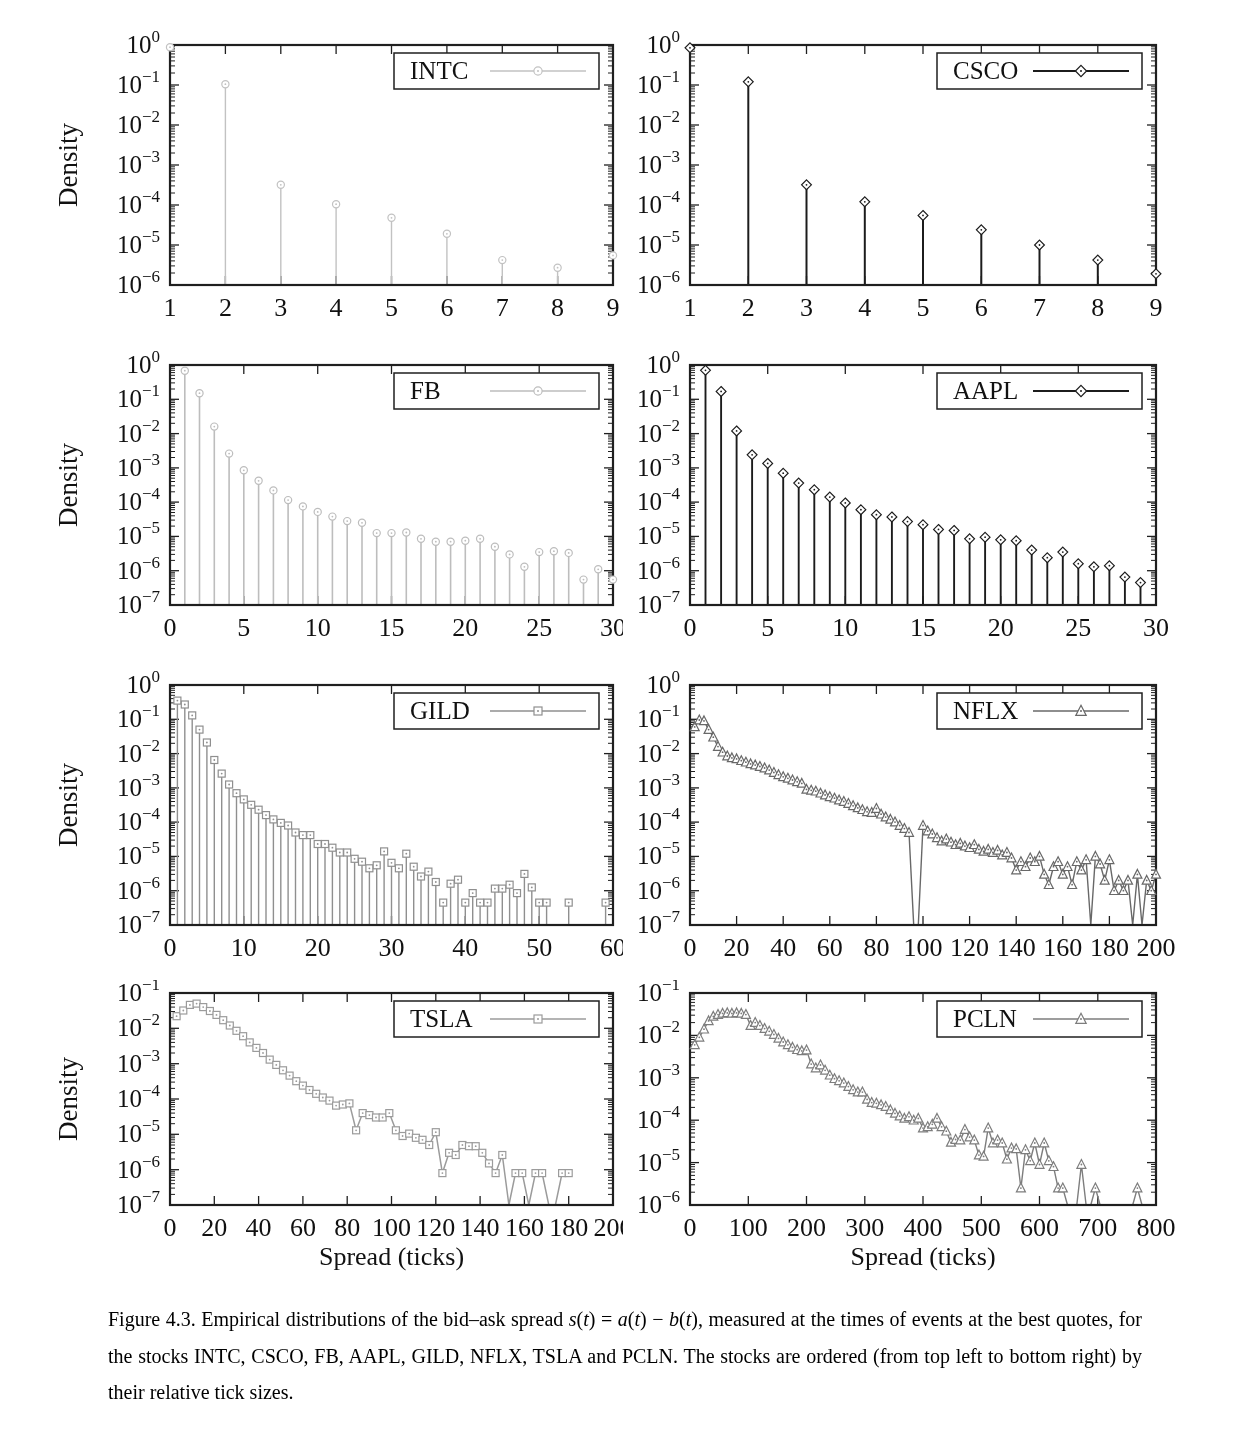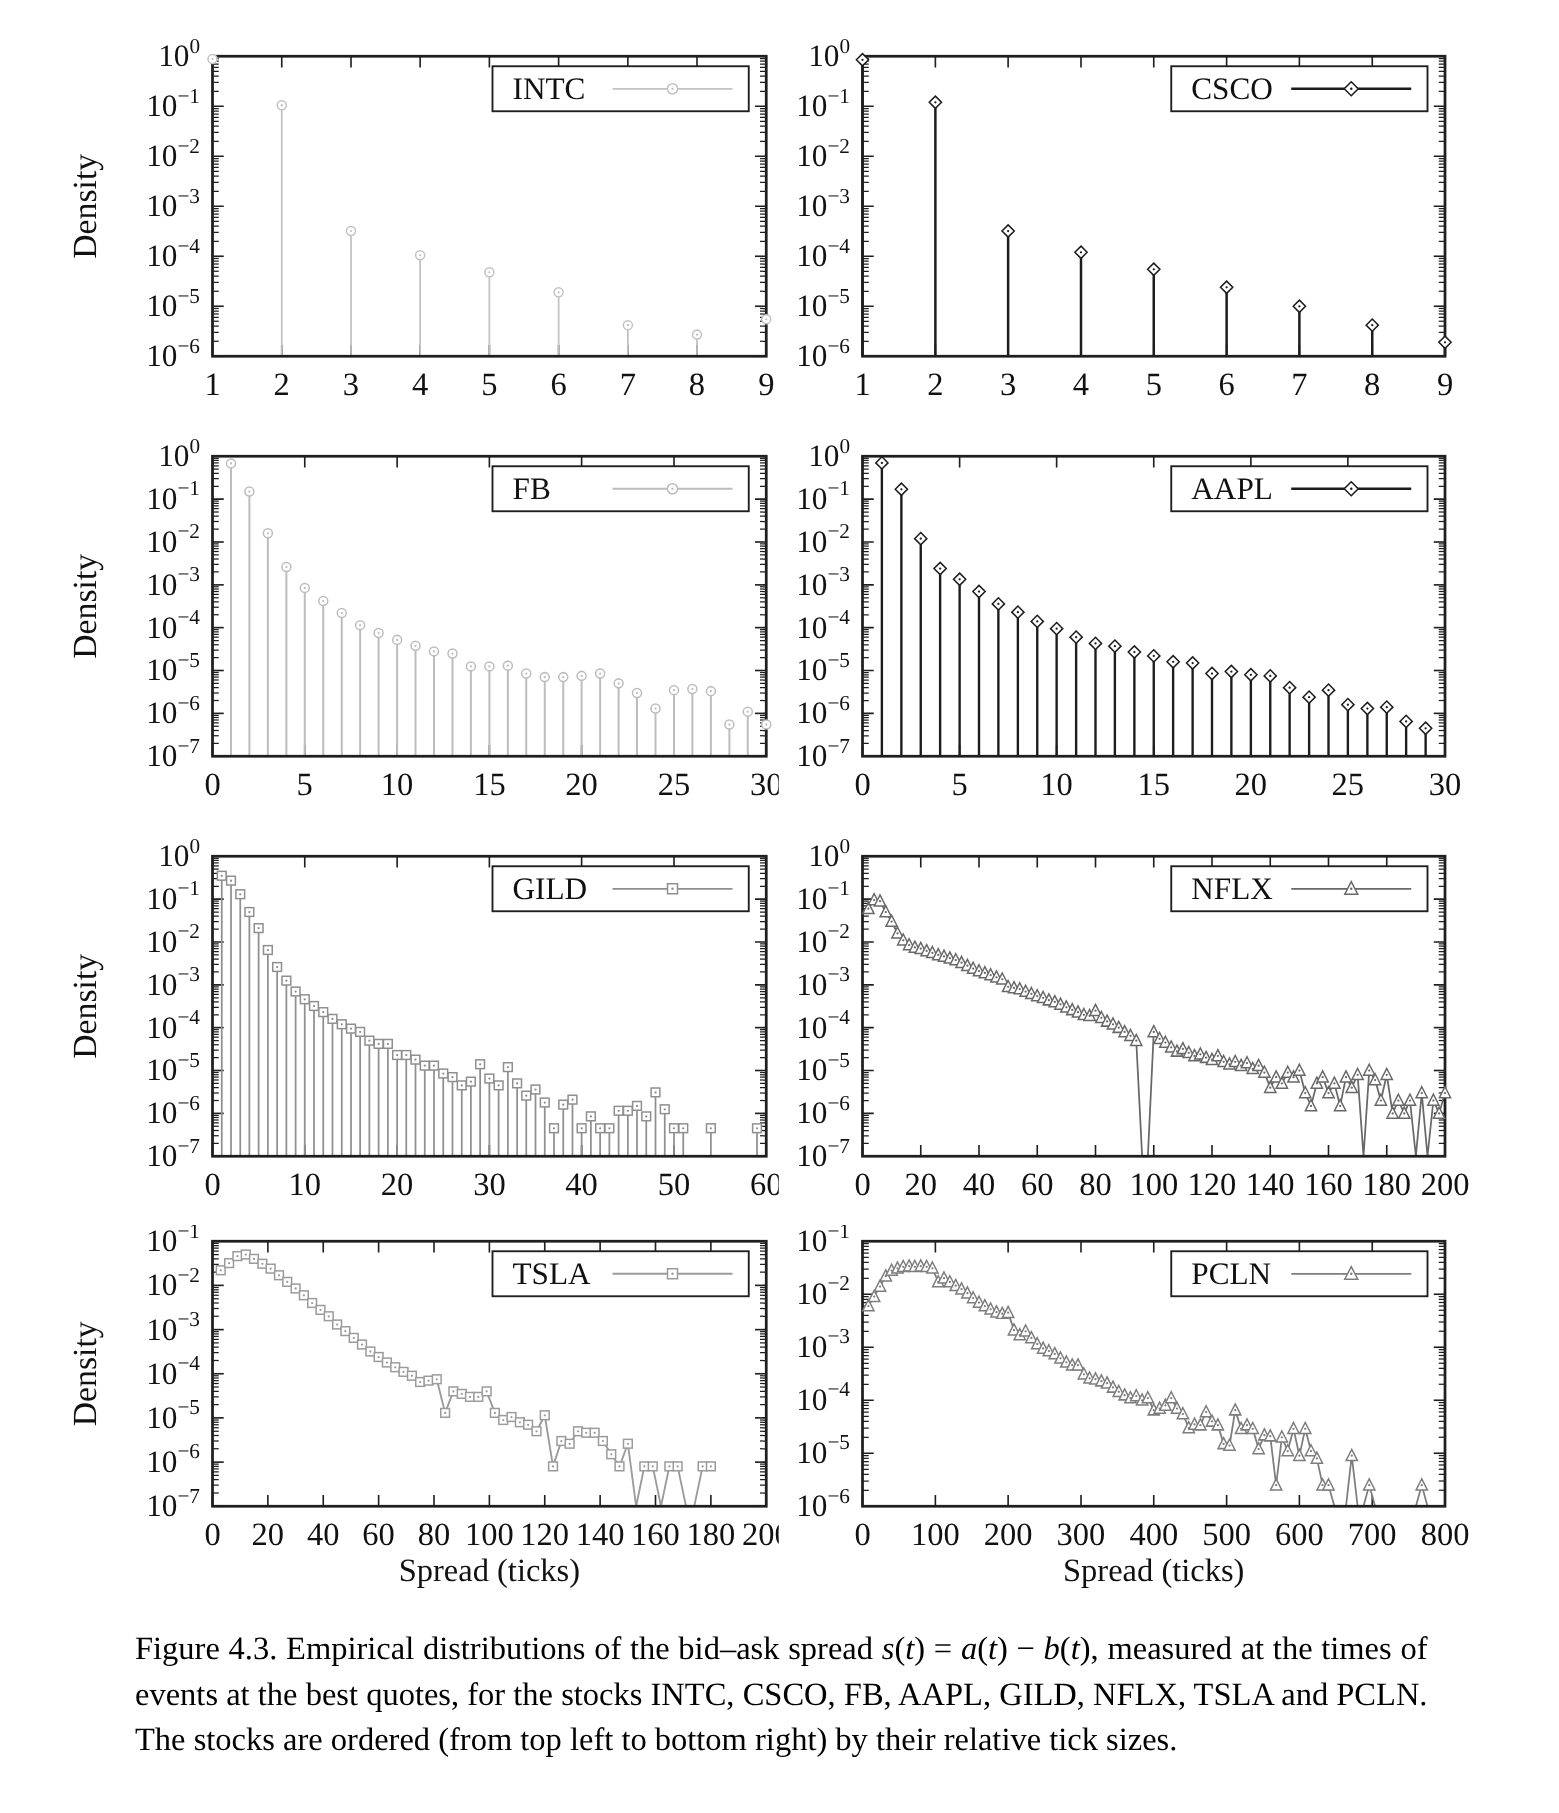--- a/index.html
+++ b/index.html
@@ -1,20 +1,20 @@
 <!DOCTYPE html>
 <html><head>
 <meta charset="utf-8">
 <style>
   html,body{margin:0;padding:0;background:#fff;}
   .page{position:relative;width:1247px;height:1450px;background:#fff;overflow:hidden;}
   .chart{position:absolute;}
   svg text{font-family:"Liberation Serif",serif;fill:#111;}
   .caption{position:absolute;left:108px;top:1301px;width:1034px;
-           font-family:"Liberation Serif",serif;font-size:26px;line-height:36.5px;
+           font-family:"Liberation Serif",serif;font-size:20px;line-height:36.5px;
            color:#000;text-align:justify;}
   .caption .it{font-style:italic;}
 </style>
 </head>
 <body>
 
 <div class="page">
   <div id="charts">
       <div class="chart" style="left: 0px; top: 20px;"><svg width="623" height="320" viewBox="0 0 623 320">
           <g>

